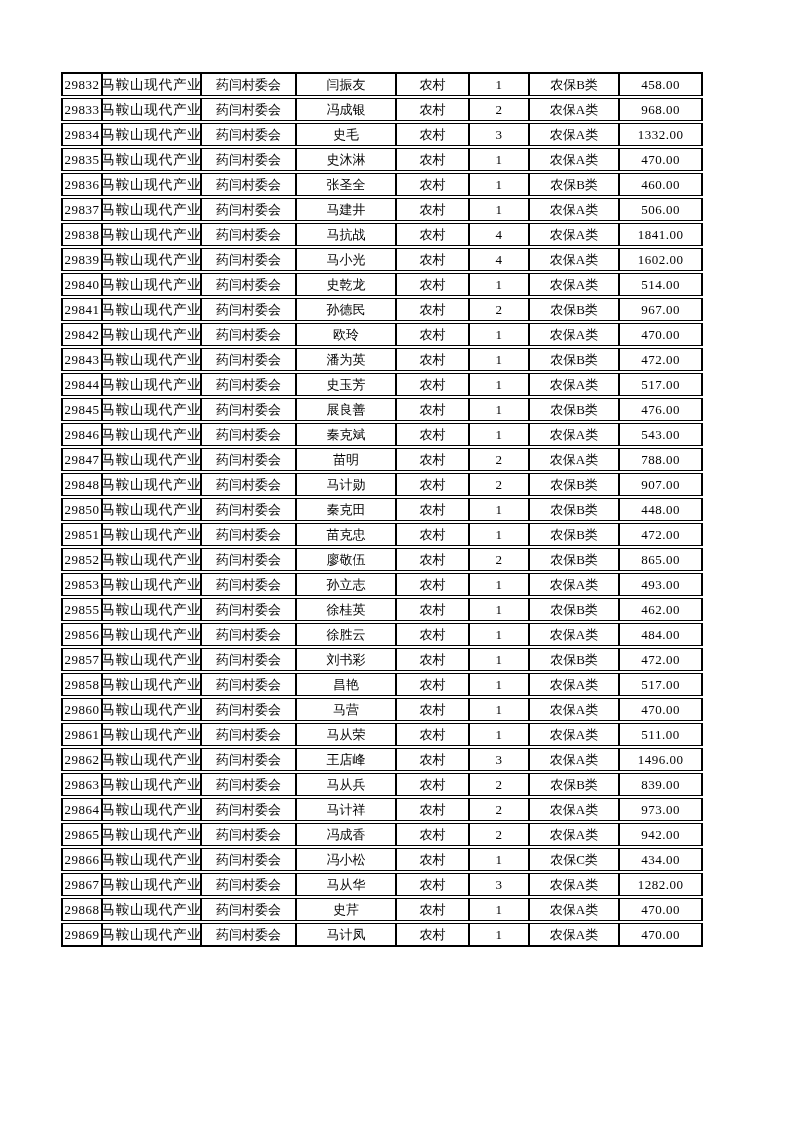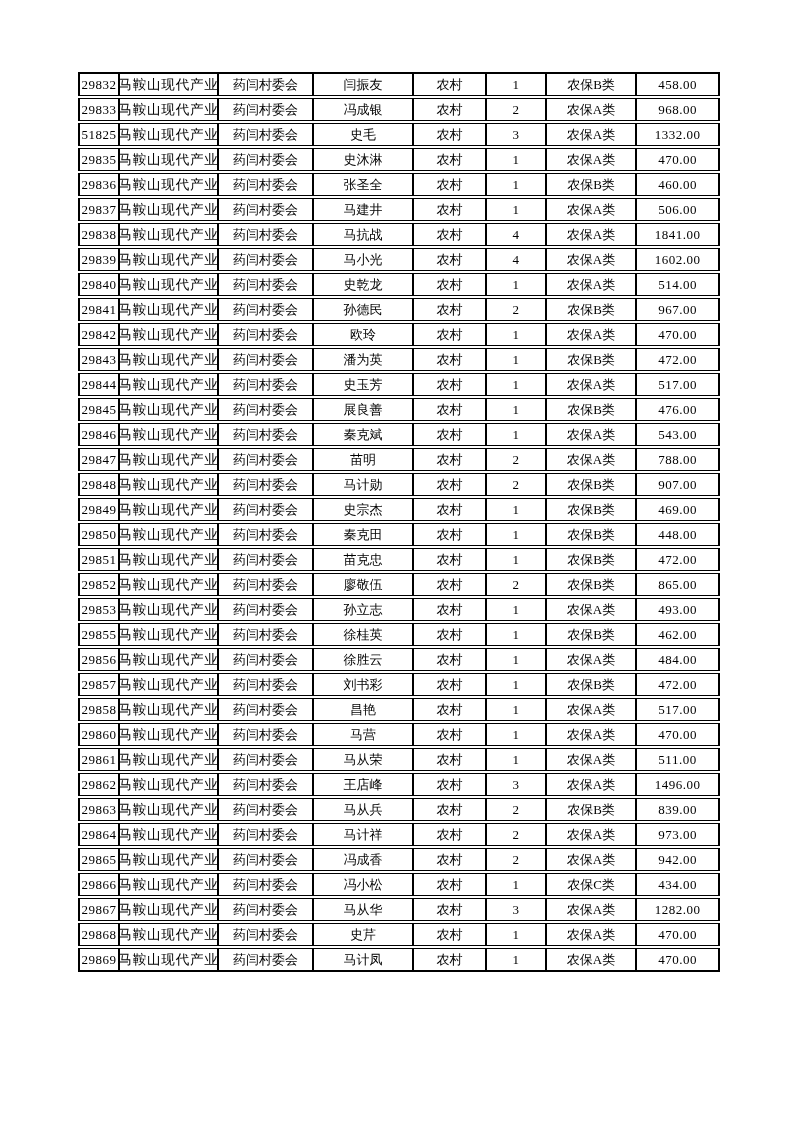--- a/index.html
+++ b/index.html
@@ -11,21 +11,21 @@
     position: relative;
     width: 793px;
     height: 1122px;
     background: #ffffff;
     color: #000000;
     font-family: "Liberation Serif", "DejaVu Serif", serif;
     overflow: hidden;
   }
   table.grid {
     position: absolute;
-    left: 78px;
+    left: 61px;
     top: 70px;
     width: 642px;
     table-layout: fixed;
     border-collapse: separate;
     border-spacing: 0 2px;
     font-size: 13px;
   }
   table.grid td {
     border: 1px solid #000000;
     height: 23px;
@@ -99,21 +99,21 @@
             </div>
           </td>
           <td class="c2">药闫村委会</td>
           <td class="c3">冯成银</td>
           <td class="c4">农村</td>
           <td class="c5">2</td>
           <td class="c6">农保A类</td>
           <td class="c7">968.00</td>
         </tr>
         <tr>
-          <td class="c0">51825</td>
+          <td class="c0">29834</td>
           <td class="c1">
             <div class="clip">
               <span>马鞍山现代产业</span>
             </div>
           </td>
           <td class="c2">药闫村委会</td>
           <td class="c3">史毛</td>
           <td class="c4">农村</td>
           <td class="c5">3</td>
           <td class="c6">农保A类</td>
@@ -307,34 +307,20 @@
             <div class="clip">
               <span>马鞍山现代产业</span>
             </div>
           </td>
           <td class="c2">药闫村委会</td>
           <td class="c3">马计勋</td>
           <td class="c4">农村</td>
           <td class="c5">2</td>
           <td class="c6">农保B类</td>
           <td class="c7">907.00</td>
-        </tr>
-        <tr>
-          <td class="c0">29849</td>
-          <td class="c1">
-            <div class="clip">
-              <span>马鞍山现代产业</span>
-            </div>
-          </td>
-          <td class="c2">药闫村委会</td>
-          <td class="c3">史宗杰</td>
-          <td class="c4">农村</td>
-          <td class="c5">1</td>
-          <td class="c6">农保B类</td>
-          <td class="c7">469.00</td>
         </tr>
         <tr>
           <td class="c0">29850</td>
           <td class="c1">
             <div class="clip">
               <span>马鞍山现代产业</span>
             </div>
           </td>
           <td class="c2">药闫村委会</td>
           <td class="c3">秦克田</td>

